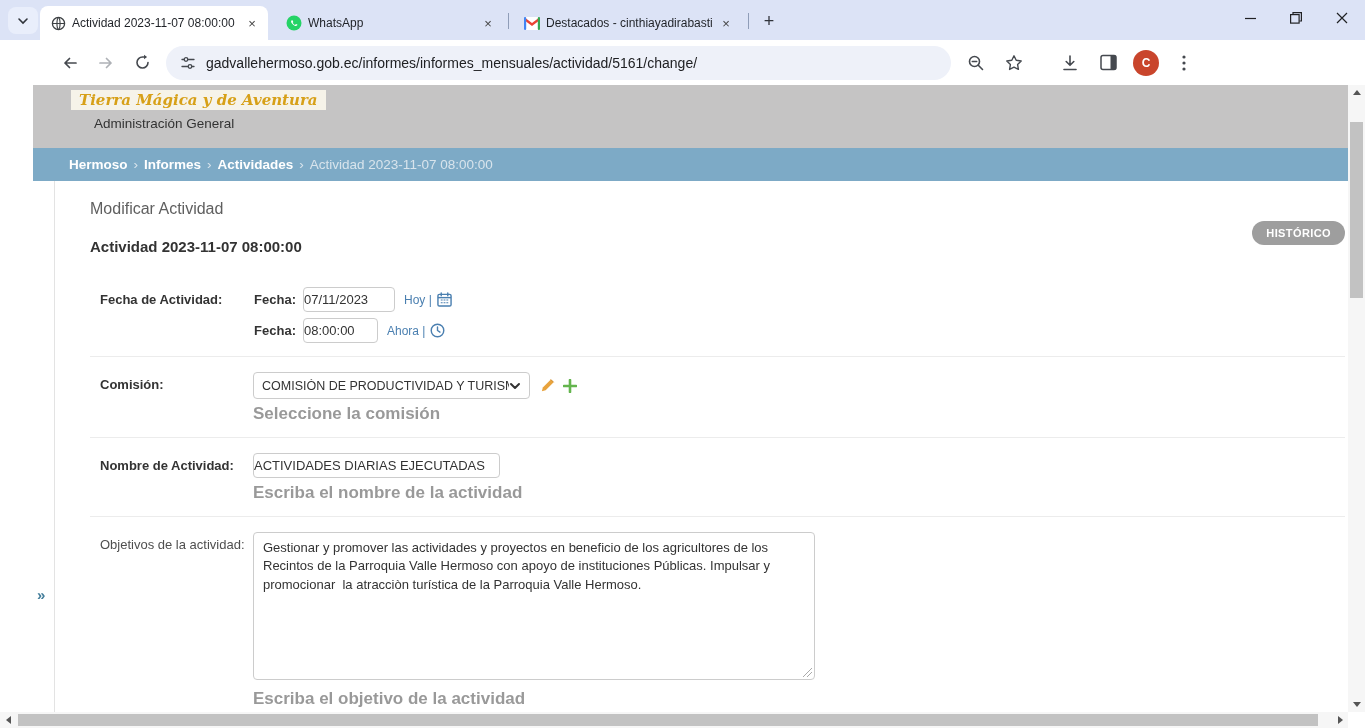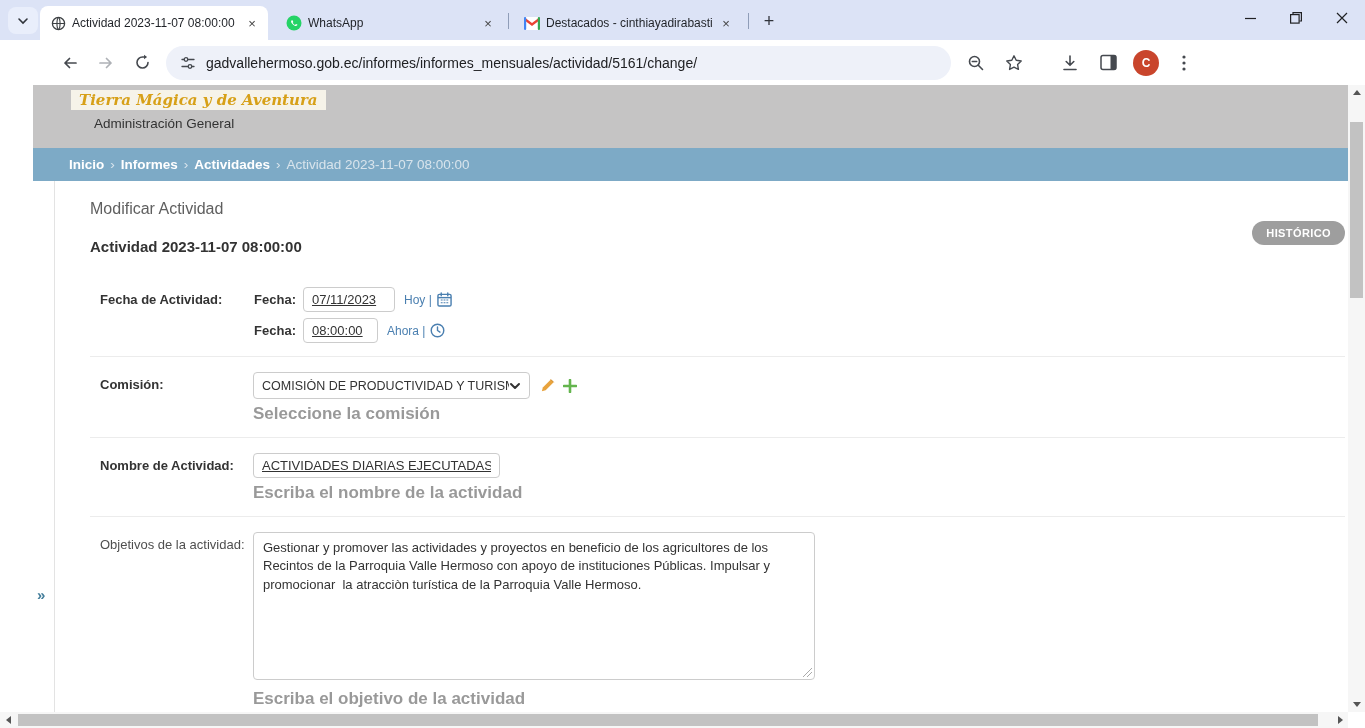--- a/index.html
+++ b/index.html
@@ -47,21 +47,21 @@
   .obj-title { font-size:15px; font-weight:bold; color:#333; margin-top:20px; }
   .historico { position:absolute; top:40px; right:36px; background:#9e9e9e; color:#fff; font-size:11px; font-weight:bold; letter-spacing:.4px; padding:6px 14px; border-radius:14px; cursor:pointer; }
 
   .form { margin-top:17px; }
   .frow { display:flex; padding:15px 0 13px 10px; border-bottom:1px solid #ececec; }
   .frow:last-child { border-bottom:none; }
   .flabel { width:153px; flex:none; font-size:13px; color:#333; font-weight:bold; padding-top:5px; }
   .flabel.plain { font-weight:normal; color:#4f4f4f; }
   .fbody { flex:1; }
   .inline-lbl { font-size:13px; font-weight:bold; color:#333; margin-right:7px; }
-  input[type=text] { border:1px solid #ccc; border-radius:4px; height:25px; padding:0 8px; font-size:13px; color:#333; font-family:"Liberation Sans",sans-serif;text-decoration:underline; }
+  input[type=text] { border:1px solid #ccc; border-radius:4px; height:25px; padding:0 0; font-size:13px; color:#333; font-family:"Liberation Sans",sans-serif; }
   .in-date { width:92px; }
   .in-time { width:75px; }
   .blue-link { color:#4a7fb0; font-size:12px; text-decoration:none; margin:0 5px 0 9px; cursor:pointer; }
   .icon-btn { vertical-align:middle; cursor:pointer; display:inline-flex; }
   .dtrow { display:flex; align-items:center; }
   .dtrow + .dtrow { margin-top:6px; }
   .dtrow .inline-lbl { width:43px; text-align:right; }
   .select { width:277px; height:27px; border:1px solid #ccc; border-radius:4px; display:inline-flex; align-items:center; padding:0 8px; font-size:12.5px; color:#333; cursor:pointer; }
   .select .sel-text { flex:1; white-space:nowrap; overflow:hidden; }
   .help { font-size:17px; color:#999; margin-top:5px;font-weight:bold; }
@@ -220,21 +220,21 @@
 </div>
 
 <div class="page">
 
   <div class="site-header">
     <span class="brand">Tierra Mágica y de Aventura</span>
     <div class="site-sub">Administración General</div>
   </div>
 
   <div class="breadcrumb">
-    <a>Inicio</a>
+    <a>Hermoso</a>
     <span class="sep">›</span>
     <a>Informes</a>
     <span class="sep">›</span>
     <a>Actividades</a>
     <span class="sep">›</span>
     <span class="current">Actividad 2023-11-07 08:00:00</span>
   </div>
 
   <div class="content">
     <div class="side-line"></div>

